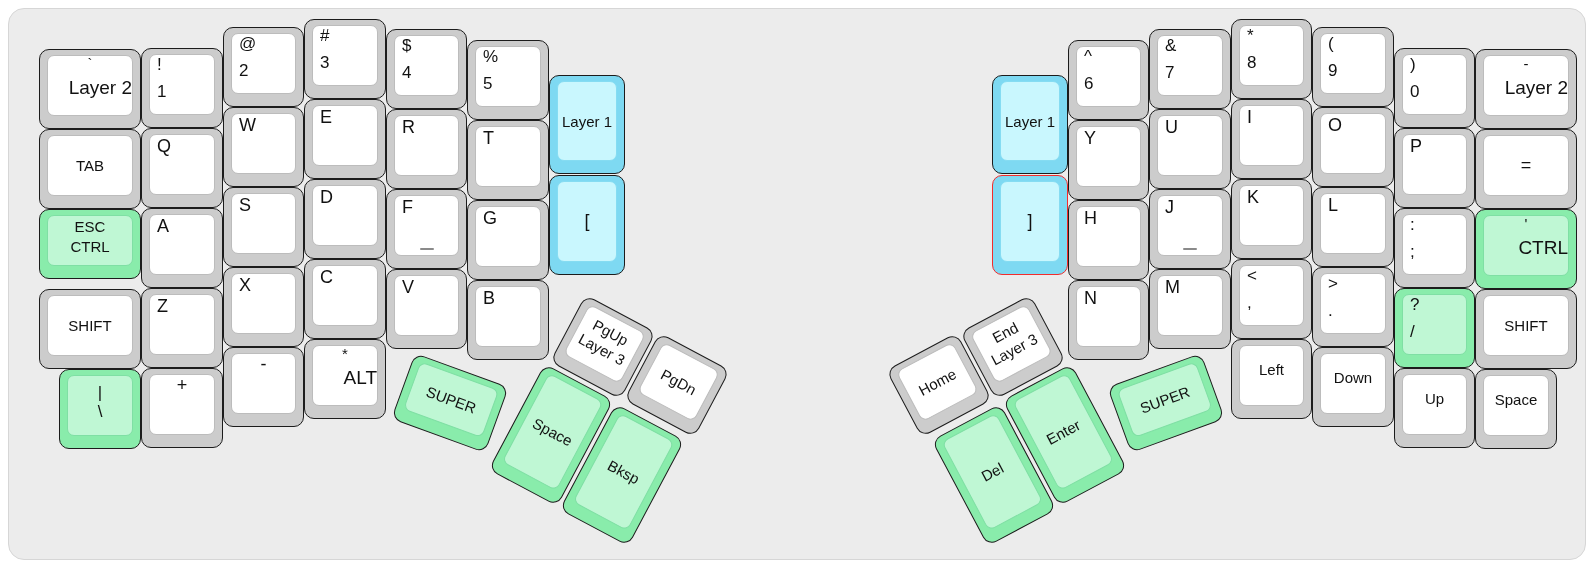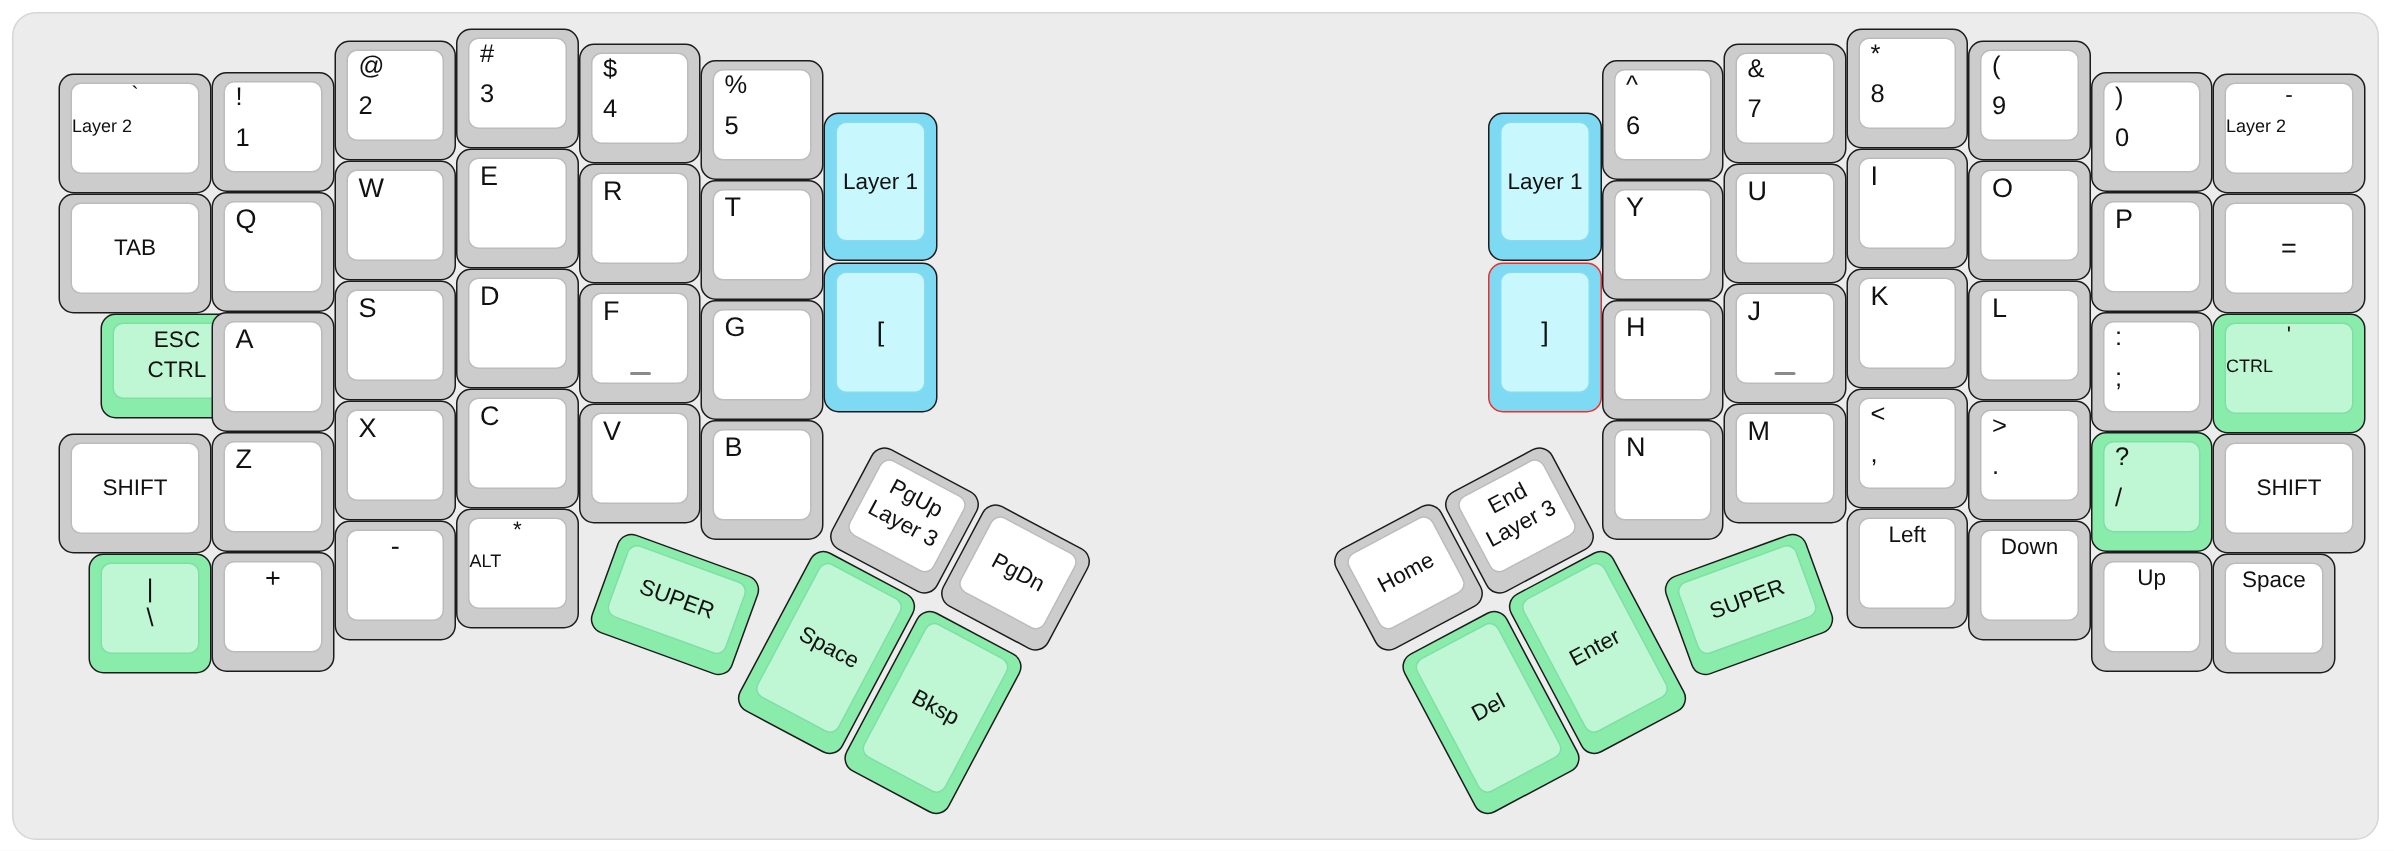--- a/index.html
+++ b/index.html
@@ -40,25 +40,25 @@
   
   .v-letter .l1{position:absolute;top:1px;left:7px;font-size:18px;}
   
   .v-stack .l1{position:absolute;top:0px;left:7px;font-size:17px;}
   .v-stack .l2{position:absolute;top:46%;left:7px;font-size:17px;}
   
   .v-mid{display:flex;align-items:center;justify-content:center;}
   .v-mid span{font-size:15px;}
   .v-mid span.big{font-size:18px;}
   
-  .v-top span{position:absolute;top:2px;left:0;right:0;text-align:center;font-size:15px;}
+  .v-top span{position:absolute;top:15px;left:0;right:0;text-align:center;font-size:15px;}
   .v-top span.big{font-size:18px;top:0;}
   
   .v-cap2 .l1{position:absolute;top:-1px;left:0;right:0;text-align:center;font-size:15px;}
-  .v-cap2 .l2{position:absolute;top:35%;left:0;right:0;text-align:left;font-size:12px;}
+  .v-cap2 .l2{position:absolute;top:35%;left:14px;right:0;text-align:right;font-size:19px;}
   
   .v-two{display:flex;flex-direction:column;align-items:center;justify-content:center;padding-bottom:8%;}
   .v-two span{font-size:15px;line-height:1.3;}
   .v-two span.big{font-size:17px;line-height:1.15;}
 
   .homing{position:absolute;bottom:5px;left:50%;width:14px;height:2px;margin-left:-7px;background:#8a8a8a;border-radius:1px;}
 </style>
 </head>
 <body>
 
@@ -69,21 +69,21 @@
         <div class="cap v-cap2">
           <span class="l1 big">`</span>
           <span class="l2">Layer 2</span>
         </div>
       </div>
       <div class="key" style="left: 39px; top: 129px; width: 102px; height: 80px;">
         <div class="cap v-mid">
           <span class="l1">TAB</span>
         </div>
       </div>
-      <div class="key green" style="left: 39px; top: 209px; width: 102px; height: 70px; margin-left: 28px;">
+      <div class="key green" style="left: 39px; top: 209px; width: 102px; height: 70px;">
         <div class="cap v-two">
           <span class="l1">ESC</span>
           <span class="l2">CTRL</span>
         </div>
       </div>
       <div class="key" style="left: 39px; top: 289px; width: 102px; height: 80px;">
         <div class="cap v-mid">
           <span class="l1">SHIFT</span>
         </div>
       </div>

